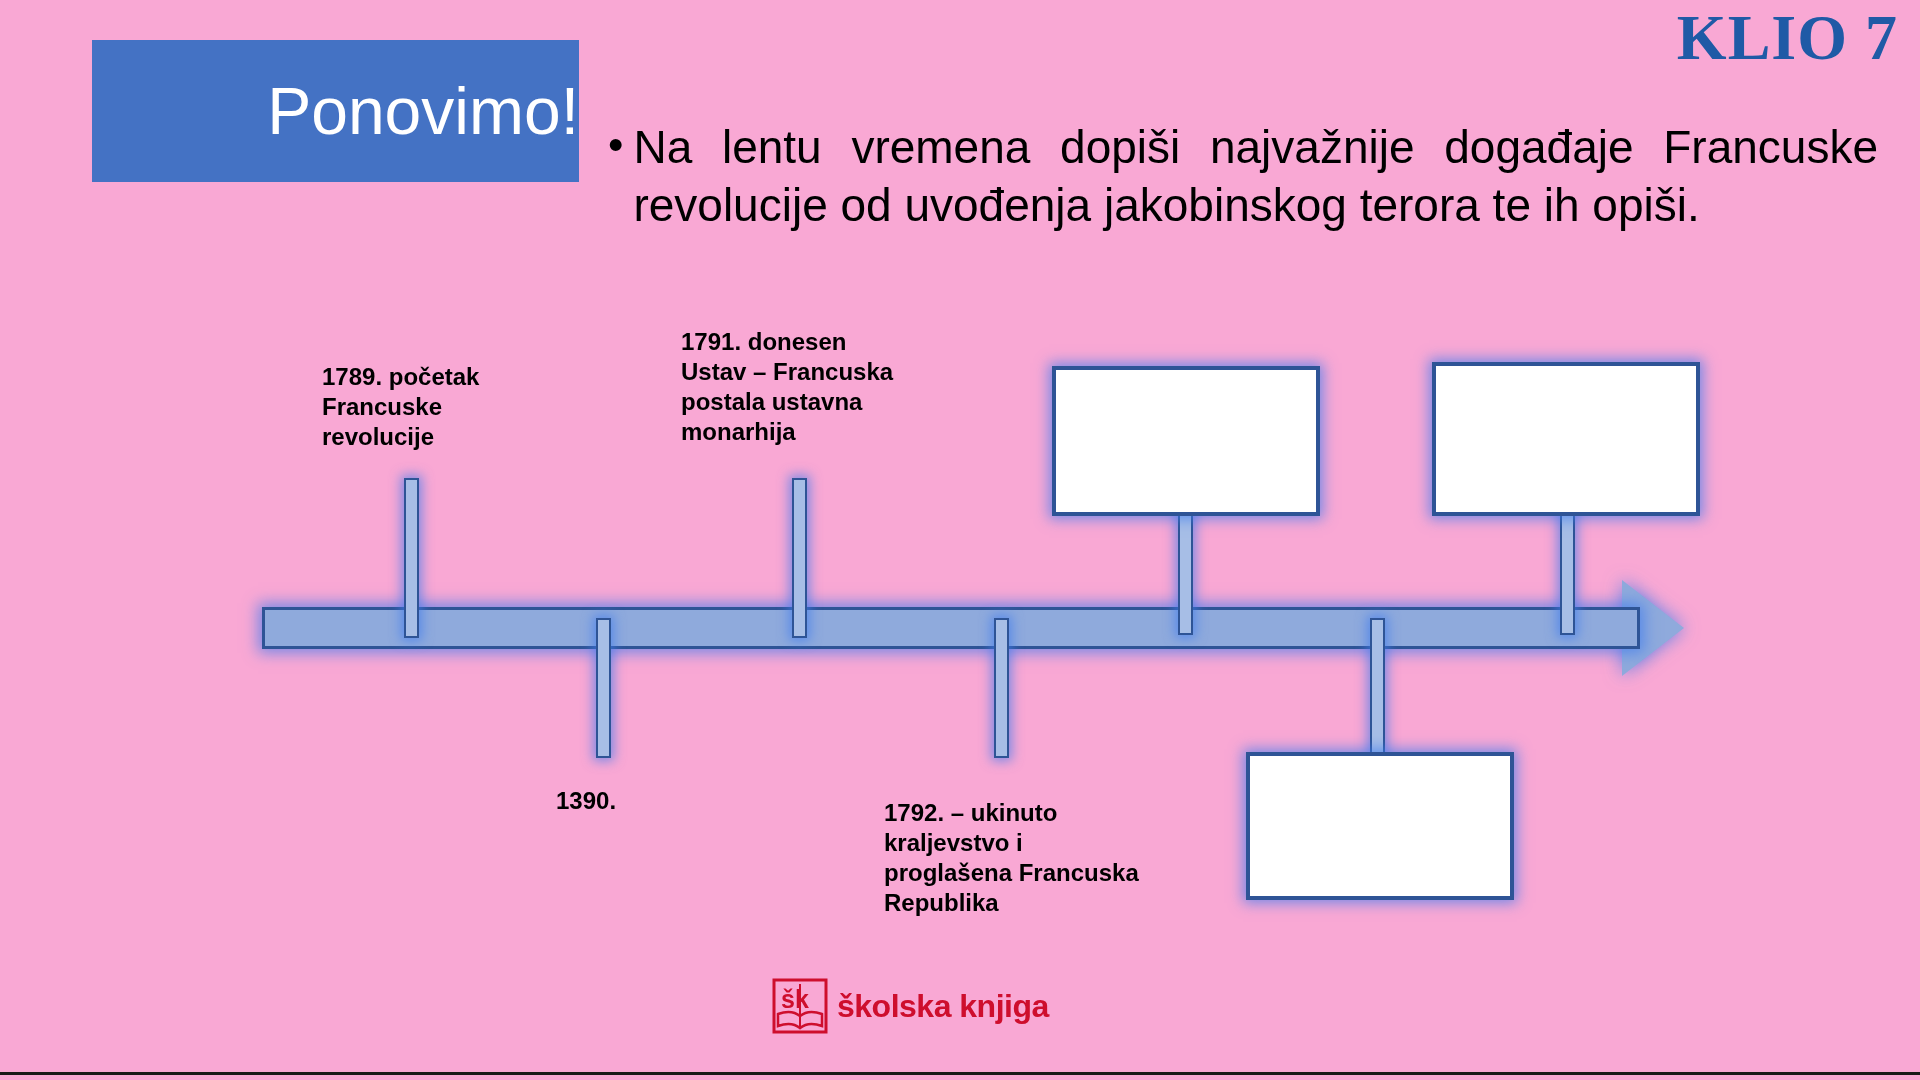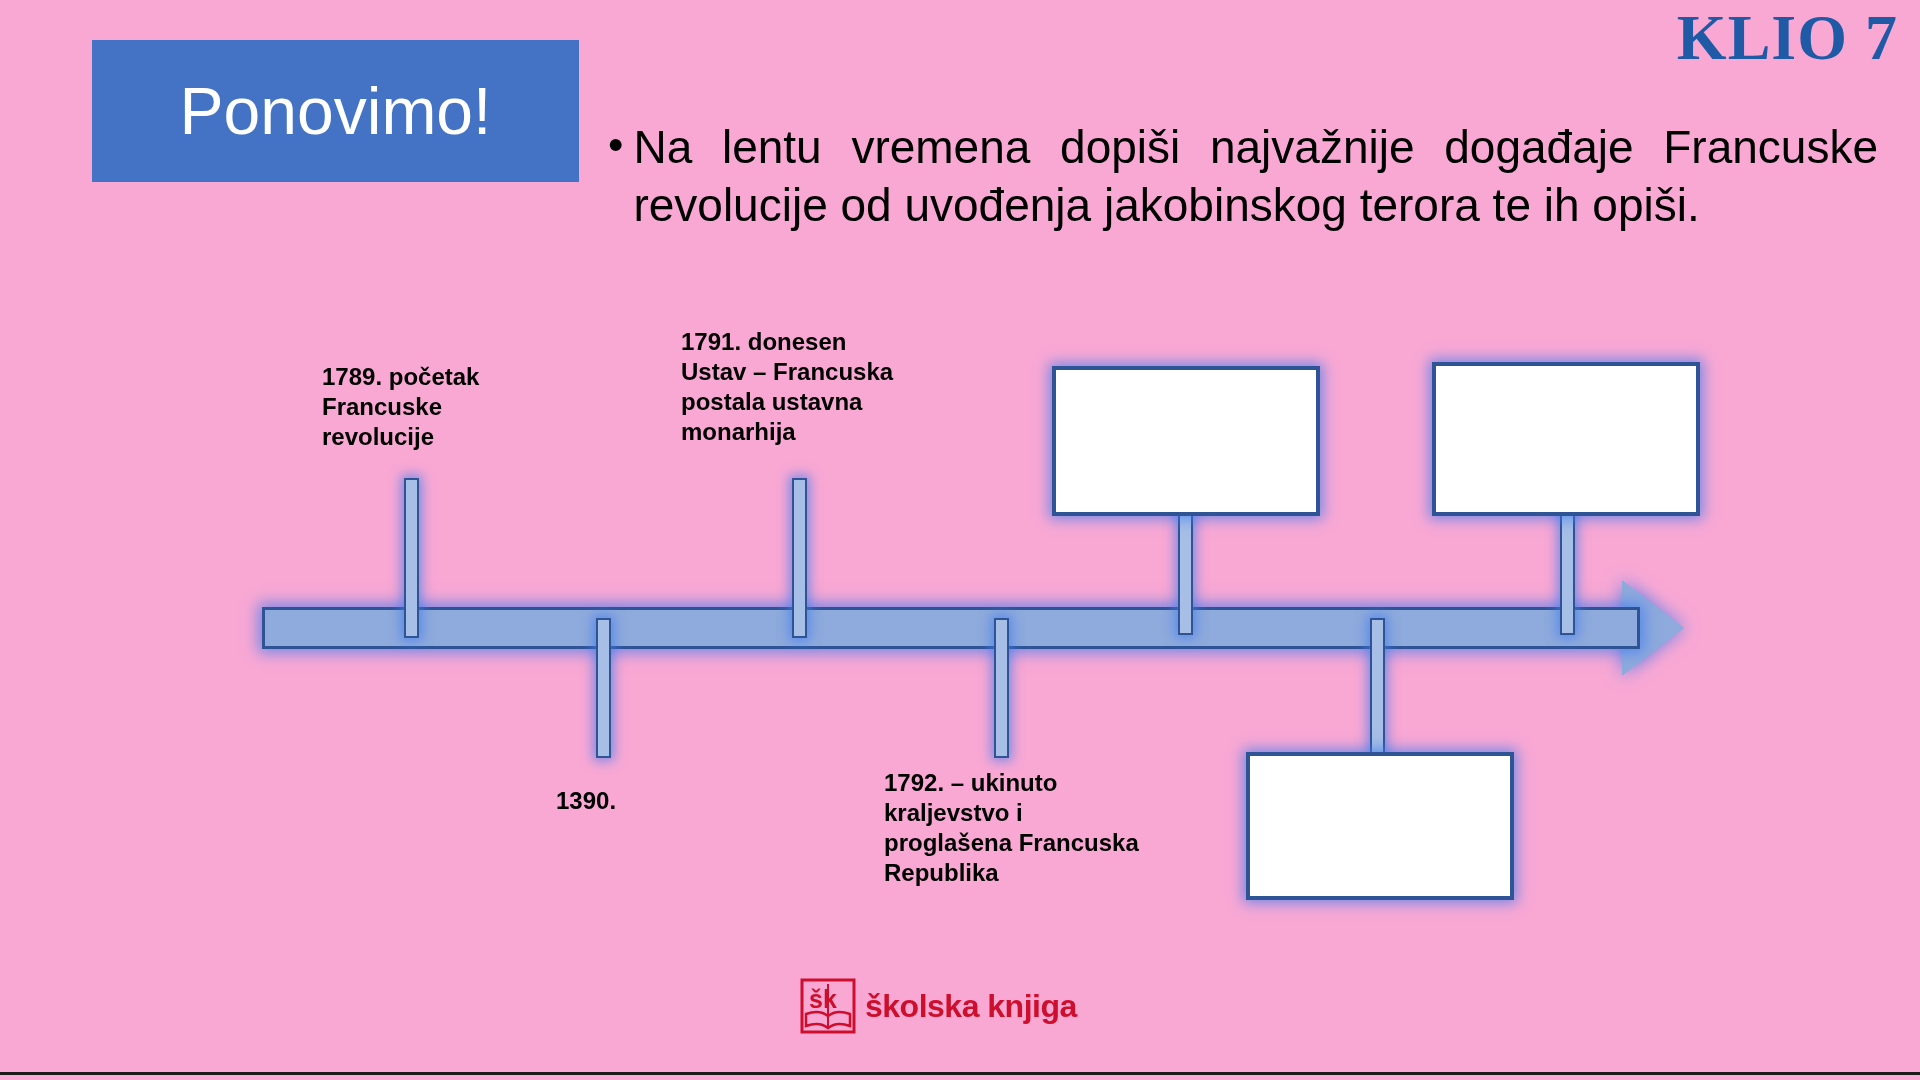--- a/index.html
+++ b/index.html
@@ -41,21 +41,21 @@
   
   #title-box {
     position: absolute;
     left: 92px;
     top: 40px;
     width: 487px;
     height: 142px;
     background: #4472C4;
     display: flex;
     align-items: center;
-    justify-content: center;
+    justify-content: flex-end;
   }
   #title-text {
     color: #ffffff;
     font-size: 66px;
     line-height: 1;
     font-weight: normal;
     white-space: nowrap;
   }
 
   
@@ -166,21 +166,20 @@
     top: 978px;
     display: flex;
     align-items: center;
     gap: 13px;
   }
   #sk-mark {
     width: 52px;
     height: 56px;
     position: relative;
     flex: 0 0 auto;
-    margin-left: 28px;
   }
   #publisher-name {
     color: #CE0E2D;
     font-size: 32px;
     font-weight: bold;
     line-height: 1;
     letter-spacing: -0.5px;
     white-space: nowrap;
   }
 
@@ -239,21 +238,21 @@
 Francuske
 revolucije</div>
 
     <div class="tl-label" style="left:556px; top:786px; width:160px;">1390.</div>
 
     <div class="tl-label" style="left:681px; top:327px; width:260px;">1791. donesen
 Ustav – Francuska
 postala ustavna
 monarhija</div>
 
-    <div class="tl-label" style="left:884px; top:768px; width:310px;">1792. – ukinuto
+    <div class="tl-label" style="left:884px; top:798px; width:310px;">1792. – ukinuto
 kraljevstvo i
 proglašena Francuska
 Republika</div>
 
     <div class="tl-box" style="left:1052px; top:366px; width:268px; height:150px;"></div>
 
     <div class="tl-box" style="left:1246px; top:752px; width:268px; height:148px;"></div>
 
     <div class="tl-box" style="left:1432px; top:362px; width:268px; height:154px;"></div>
 

